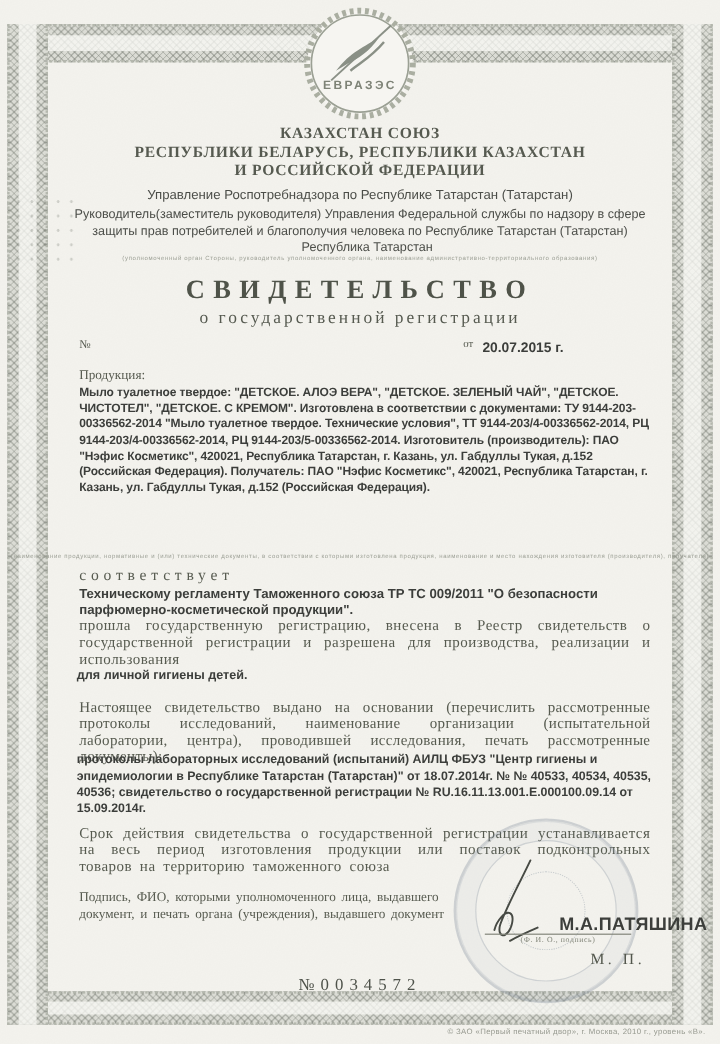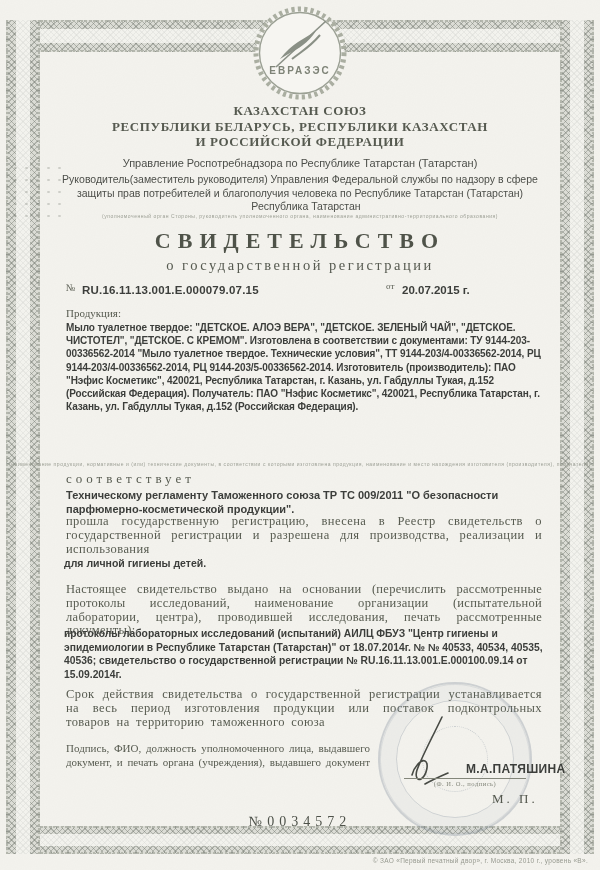--- a/index.html
+++ b/index.html
@@ -67,21 +67,21 @@
   .basis-intro{position:absolute;left:66px;top:583px;width:476px;font-size:12.5px;line-height:13.8px;
       text-align:justify;word-spacing:2px;letter-spacing:.3px;}
   .basis-docs{position:absolute;left:64px;top:627px;width:486px;font-weight:bold;font-size:10.3px;line-height:13.5px;}
 
   .validity{position:absolute;left:66px;top:688px;width:476px;font-size:12.5px;line-height:13.8px;
       text-align:justify;word-spacing:3px;letter-spacing:.4px;}
 
   .sig-note{position:absolute;left:66px;top:742px;width:310px;font-size:11px;line-height:13.5px;word-spacing:2px;}
   .sig-line{position:absolute;left:404px;top:778px;width:122px;border-top:1px solid #83867a;}
   .sig-caption{position:absolute;left:404px;top:780px;width:122px;text-align:center;font-size:6.5px;color:#83867a;letter-spacing:.5px;}
-  .sig-name{position:absolute;left:466px;top:762px;font-weight:bold;font-size:12px;letter-spacing:.3px;}
+  .sig-name{position:absolute;left:466px;top:762px;font-weight:bold;font-size:15px;letter-spacing:.3px;}
   .seal-mark{position:absolute;left:492px;top:791px;font-size:13px;letter-spacing:3px;color:#53574d;}
   .blank-no{position:absolute;left:40px;width:520px;top:786px;text-align:center;
       font-family:"Liberation Serif","DejaVu Serif",serif;font-size:14px;letter-spacing:5px;color:#4e524a;margin-top:28px;}
 
   .stamp{position:absolute;left:378px;top:682px;width:150px;height:150px;border-radius:50%;
       border:2px solid rgba(124,137,152,.32);
       box-shadow: inset 0 0 0 1px rgba(124,137,152,.15), inset 0 0 0 16px rgba(124,137,152,.05);
       pointer-events:none;}
   .stamp::after{content:"";position:absolute;inset:16px;border-radius:50%;border:1px solid rgba(124,137,152,.30);}
   .stamp::before{content:"";position:absolute;inset:42px;border-radius:50%;border:1px dotted rgba(124,137,152,.35);}
@@ -129,21 +129,20 @@
   <div class="auth1 sans">Управление Роспотребнадзора по Республике Татарстан (Татарстан)</div>
   <div class="auth2 sans">Руководитель(заместитель руководителя) Управления Федеральной службы по надзору в сфере защиты прав потребителей и благополучия человека по Республике Татарстан (Татарстан)</div>
   <div class="auth3 sans">Республика Татарстан</div>
   <div class="fine f1">(уполномоченный орган Стороны, руководитель уполномоченного органа, наименование административно-территориального образования)</div>
 
   <div class="title-main">СВИДЕТЕЛЬСТВО</div>
   <div class="title-sub">о государственной регистрации</div>
 
   <div class="numrow">
     <span class="no-label serif">№</span>
-    <span class="cert-no sans">RU.16.11.13.001.Е.000079.07.15</span>
     <span class="date-label serif">от</span>
     <span class="cert-date sans">20.07.2015 г.</span>
   </div>
 
   <div class="prod-label serif">Продукция:</div>
   <div class="prod-desc sans">Мыло туалетное твердое: "ДЕТСКОЕ. АЛОЭ ВЕРА", "ДЕТСКОЕ. ЗЕЛЕНЫЙ ЧАЙ", "ДЕТСКОЕ. ЧИСТОТЕЛ", "ДЕТСКОЕ. С КРЕМОМ". Изготовлена в соответствии с документами: ТУ 9144-203-00336562-2014 "Мыло туалетное твердое. Технические условия", ТТ 9144-203/4-00336562-2014, РЦ 9144-203/4-00336562-2014, РЦ 9144-203/5-00336562-2014. Изготовитель (производитель): ПАО "Нэфис Косметикс", 420021, Республика Татарстан, г. Казань, ул. Габдуллы Тукая, д.152 (Российская Федерация).  Получатель: ПАО "Нэфис Косметикс", 420021, Республика Татарстан, г. Казань, ул. Габдуллы Тукая, д.152 (Российская Федерация).</div>
   <div class="fine f2">(наименование продукции, нормативные и (или) технические документы, в соответствии с которыми изготовлена продукция, наименование и место нахождения изготовителя (производителя), получателя)</div>
 
   <div class="verb serif">соответствует</div>
   <div class="regulation sans">Техническому регламенту Таможенного союза ТР ТС 009/2011 "О безопасности парфюмерно-косметической продукции".</div>
@@ -154,21 +153,21 @@
   <div class="basis-docs sans">протоколы лабораторных исследований (испытаний) АИЛЦ ФБУЗ "Центр гигиены и эпидемиологии в Республике Татарстан (Татарстан)" от 18.07.2014г. № № 40533, 40534, 40535, 40536; свидетельство о государственной регистрации № RU.16.11.13.001.Е.000100.09.14 от 15.09.2014г.</div>
 
   <div class="validity serif">Срок действия свидетельства о государственной регистрации устанавливается на весь период изготовления продукции или поставок подконтрольных товаров на территорию таможенного союза</div>
 
   <div class="stamp"></div>
 
   <svg class="sig-svg" width="70" height="80" viewBox="0 0 70 80" xmlns="http://www.w3.org/2000/svg">
     <path d="M50 3 C42 20 31 40 25 56 C23 62 25 67 29 65 C35 61 37 49 33 47 C29 45 22 53 20 61 M33 70 C40 66 49 62 56 59" stroke="#474a44" fill="none" stroke-width="1.6" stroke-linecap="round"></path>
   </svg>
 
-  <div class="sig-note serif">Подпись, ФИО, должность уполномоченного лица, выдавшего документ, и печать органа (учреждения), выдавшего документ</div>
+  <div class="sig-note serif">Подпись, ФИО, которыми уполномоченного лица, выдавшего документ, и печать органа (учреждения), выдавшего документ</div>
   <div class="sig-line"></div>
   <div class="sig-caption serif">(Ф. И. О., подпись)</div>
   <div class="sig-name sans">М.А.ПАТЯШИНА</div>
   <div class="seal-mark serif">М. П.</div>
   <div class="blank-no">№0034572</div>
 
   <div class="footer">© ЗАО «Первый печатный двор», г. Москва, 2010 г., уровень «В».</div>
 
 </div>
 

